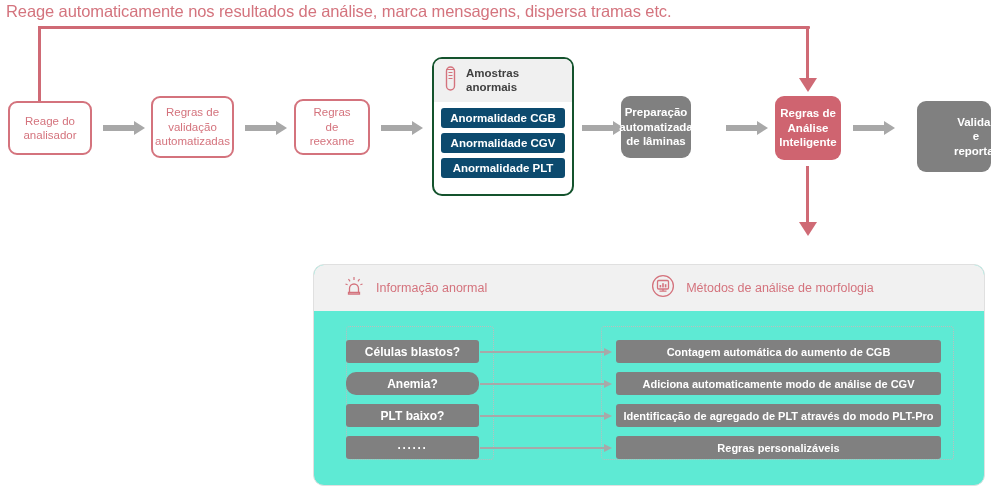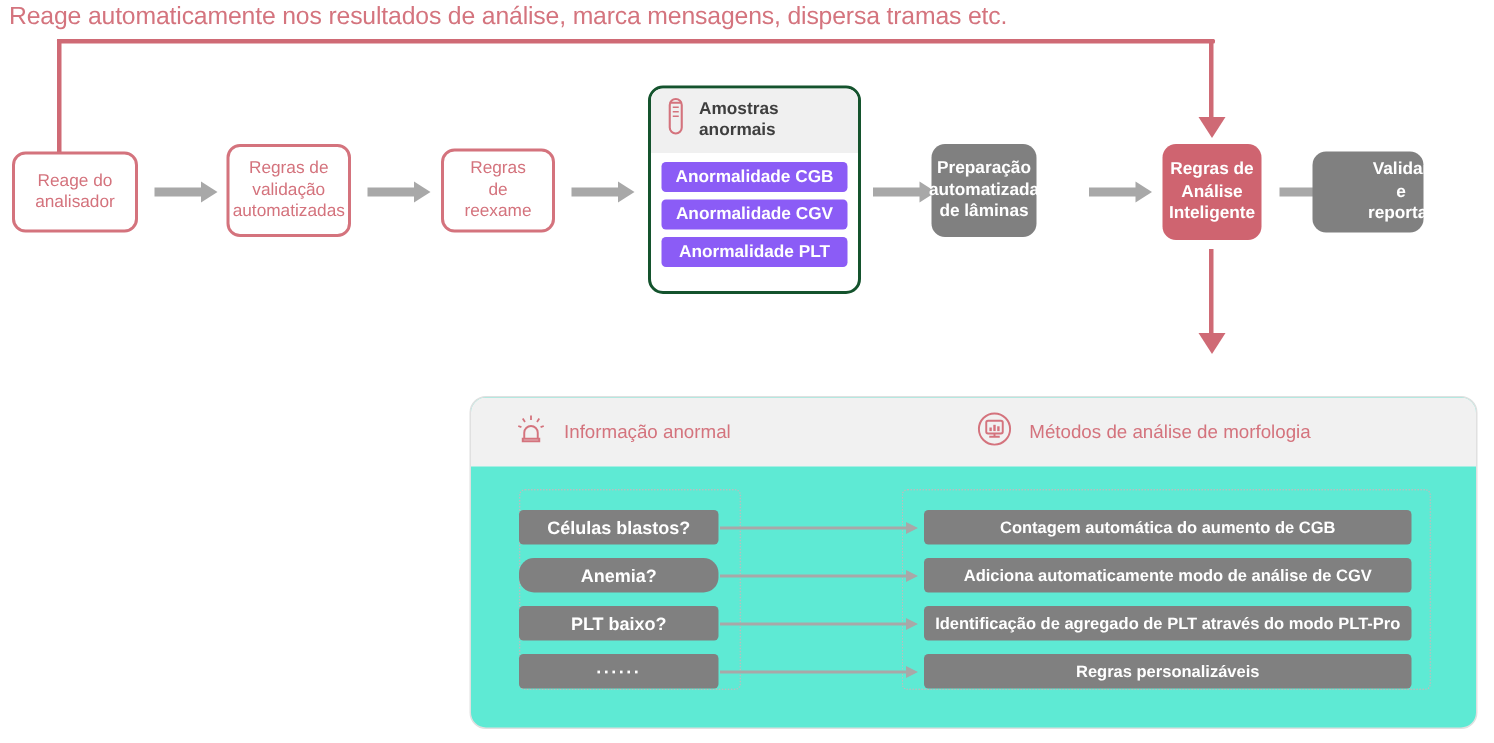--- a/index.html
+++ b/index.html
@@ -61,21 +61,21 @@
   }
   .samples-head{
     height:43px;background:#f0f0f0;display:flex;align-items:center;
     padding-left:10px;gap:9px;
   }
   .samples-head .title{
     font-size:11.5px;line-height:13.5px;font-weight:700;color:#3f3f3f;text-align:left;
   }
   .samples-body{padding:6px 7px 7px 7px;display:flex;flex-direction:column;gap:5px;}
   .chip{
-    background:#8b5cf6;color:#fff;border-radius:3px;
+    background:#0c4a6e;color:#fff;border-radius:3px;
     font-size:11.5px;font-weight:700;text-align:center;padding:4px 2px;
   }
 
   
   .panel{
     position:absolute;left:313px;top:264px;width:672px;height:222px;
     box-sizing:border-box;background:#5eead4;border:1px solid #e0e0e0;
     border-radius:11px;overflow:hidden;
   }
   .panel-head{
@@ -193,21 +193,21 @@
   <div class="node node-filled" style="left:775px;top:96px;width:66px;height:64px;">
     <span>
       <span>Regras de</span>
       <span>Análise</span>
       <span>Inteligente</span>
     </span>
   </div>
 
   <div class="garrow" style="left:853px;top:125px;width:32px;"></div>
 
-  <div class="node node-gray" style="left:875px;top:101px;width:74px;height:54px;padding-left:44px;">
+  <div class="node node-gray" style="left:917px;top:101px;width:74px;height:71px;padding-left:44px;">
     <span>
       <span>Validar e</span>
       <span>reportar</span>
     </span>
   </div>
 
   <div class="dn-line"></div>
   <div class="dn-arrow"></div>
 
   <div class="panel">

